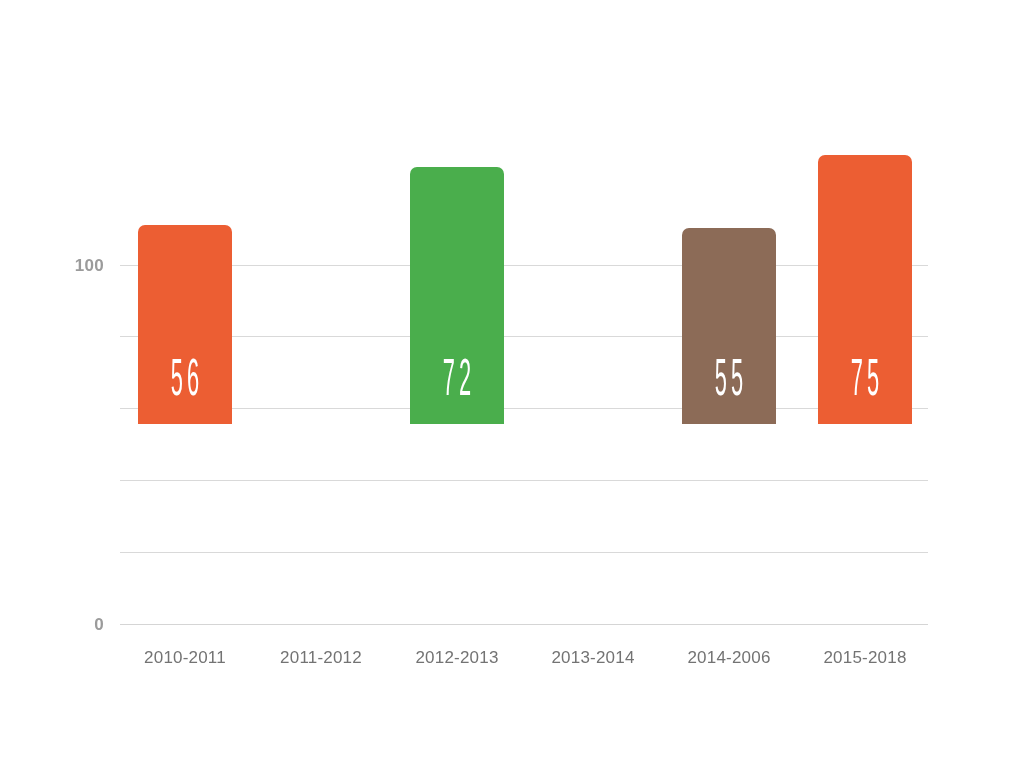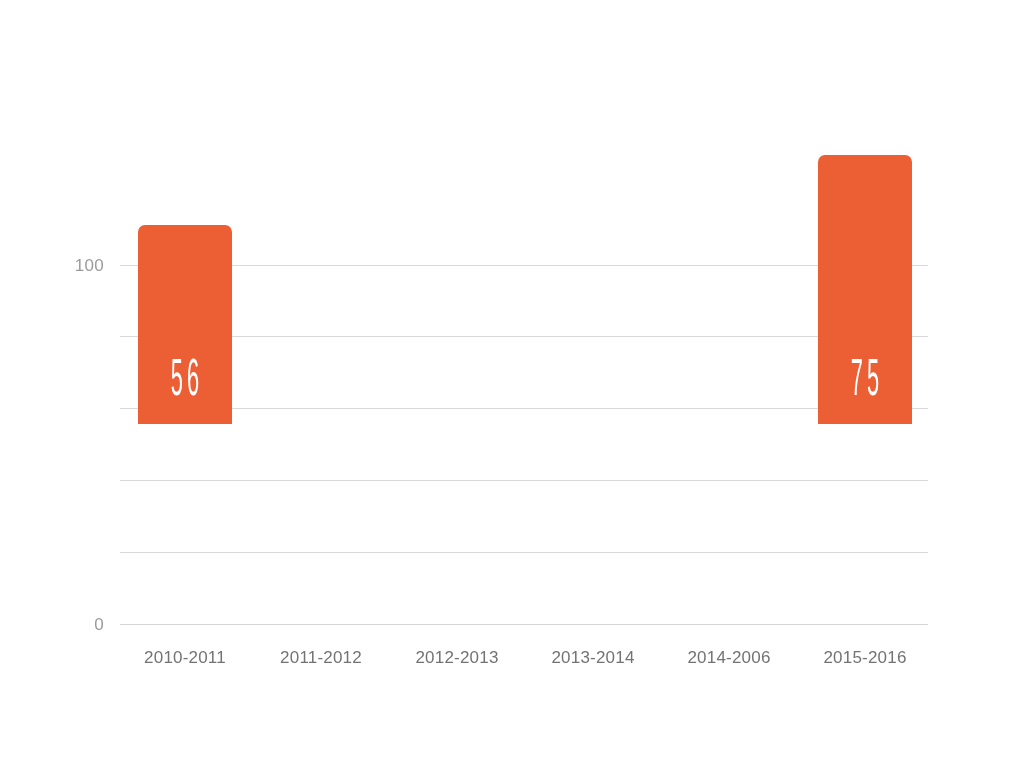--- a/index.html
+++ b/index.html
@@ -41,20 +41,21 @@
     background: #d5d5d5;
   }
   .ytick-label {
     position: absolute;
     width: 60px;
     text-align: right;
     font-size: 17px;
     color: #9b9b9b;
     font-family: "Liberation Sans", sans-serif;
     letter-spacing: 0.3px;
+    font-weight: bold;
   }
 
   
   #bars-layer {
     position: absolute;
     left: 0;
     top: 0;
     width: 1024px;
     height: 568px;
   }
@@ -110,29 +111,35 @@
   <div class="ytick-label" style="left:44px; top:256px;">100</div>
   <div class="ytick-label" style="left:44px; top:615px;">0</div>
 
   <div id="bars-layer">
 
     <div class="bar" style="left:138px; width:94px; height:199px; background:#ec5e33;">
       <span class="bar-value" style="top:126px;">56</span>
     </div>
 
 
+    <div class="bar" style="left:410px; width:94px; height:257px; background:#4aae4c;">
+      <span class="bar-value" style="top:184px;">72</span>
+    </div>
 
 
+    <div class="bar" style="left:682px; width:94px; height:196px; background:#8c6b57;">
+      <span class="bar-value" style="top:123px;">55</span>
+    </div>
 
     <div class="bar" style="left:818px; width:94px; height:269px; background:#ec5e33;">
       <span class="bar-value" style="top:196px;">75</span>
     </div>
 
   </div>
 
   <div class="xtick-label" style="left:118px; width:134px;">2010-2011</div>
   <div class="xtick-label" style="left:254px; width:134px;">2011-2012</div>
   <div class="xtick-label" style="left:390px; width:134px;text-align:center;">2012-2013</div>
   <div class="xtick-label" style="left:526px; width:134px;">2013-2014</div>
   <div class="xtick-label" style="left:662px; width:134px;">2014-2006</div>
-  <div class="xtick-label" style="left:798px; width:134px;">2015-2016</div>
+  <div class="xtick-label" style="left:798px; width:134px;">2015-2018</div>
 
 </div>
 
 </body></html>

